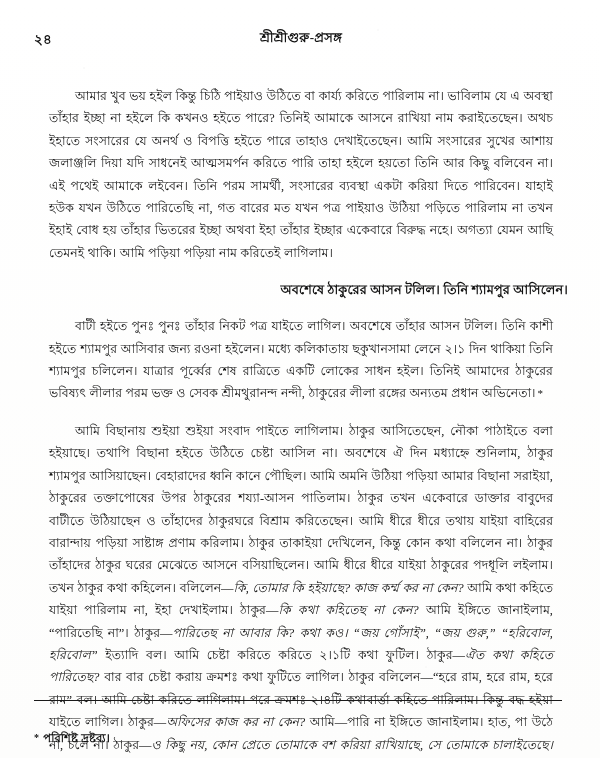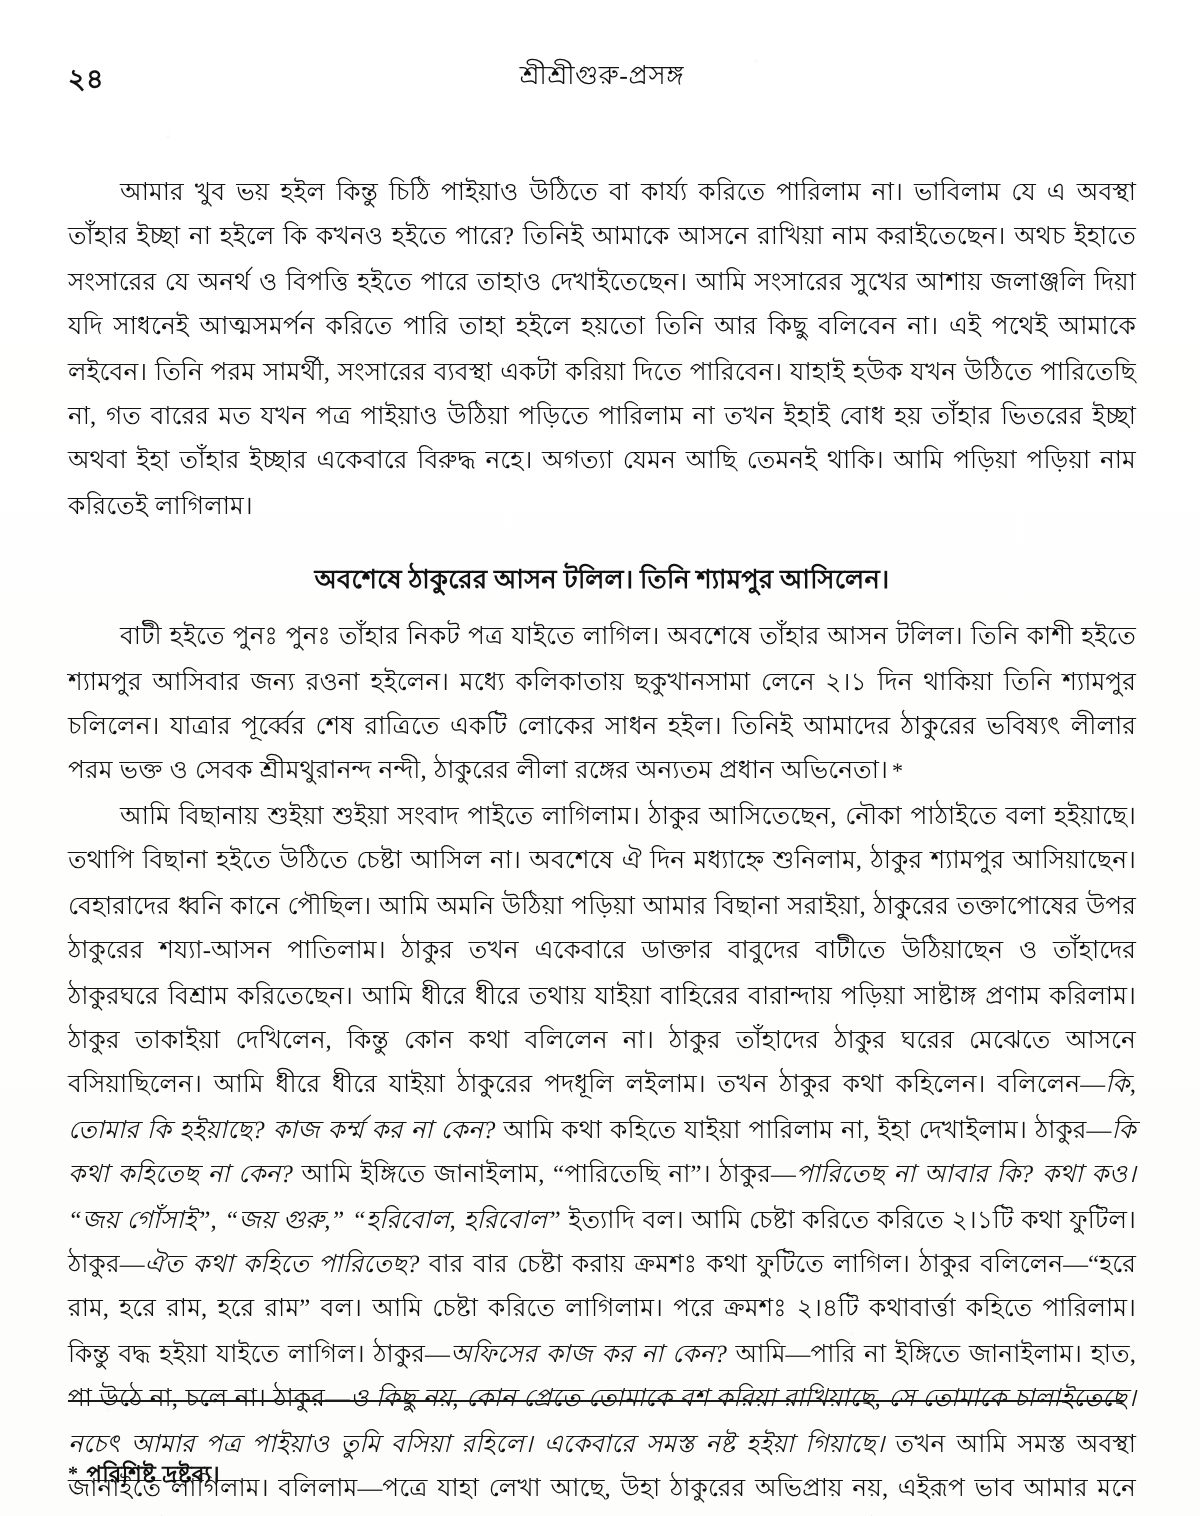--- a/index.html
+++ b/index.html
@@ -53,47 +53,47 @@
     letter-spacing: 0.2px;
     line-height: 1;
   }
   .head-title {
     position: absolute;
     left: 0;
     right: 0;
     top: 20px;
     text-align: center;
     font-size: 13px;
-    font-weight: 400;
+    font-weight: 700;
     letter-spacing: 0.3px;
     line-height: 1;
   }
 
   
   .body-block {
     margin-top: 30px;
   }
   p.para {
-    margin: 0;
+    margin: 15px;
     text-align: justify;
     text-justify: inter-word;
     font-size: 12.4px;
     line-height: 22.4px;
     letter-spacing: 0.05px;
     word-spacing: 0.4px;
     text-indent: 26px;
     hyphens: none;
   }
   p.para:last-child {
     text-align: justify;
   }
 
   h2.subhead {
     margin: 16px 0 7px 0;
-    text-align: center;
+    text-align: right;
     font-size: 12.8px;
     font-weight: 700;
     line-height: 20px;
     letter-spacing: 0.15px;
   }
 
   .it {
     font-style: italic;
   }
   sup.fn {

